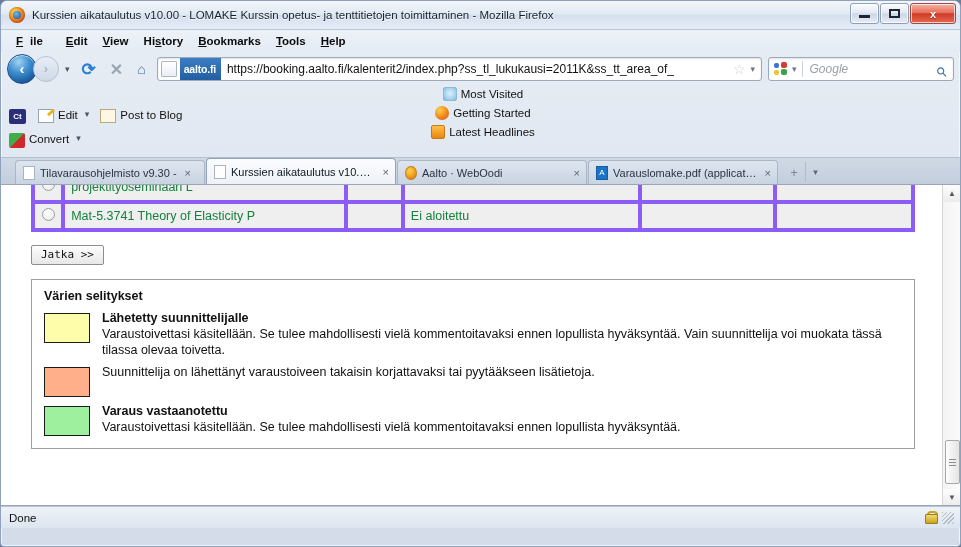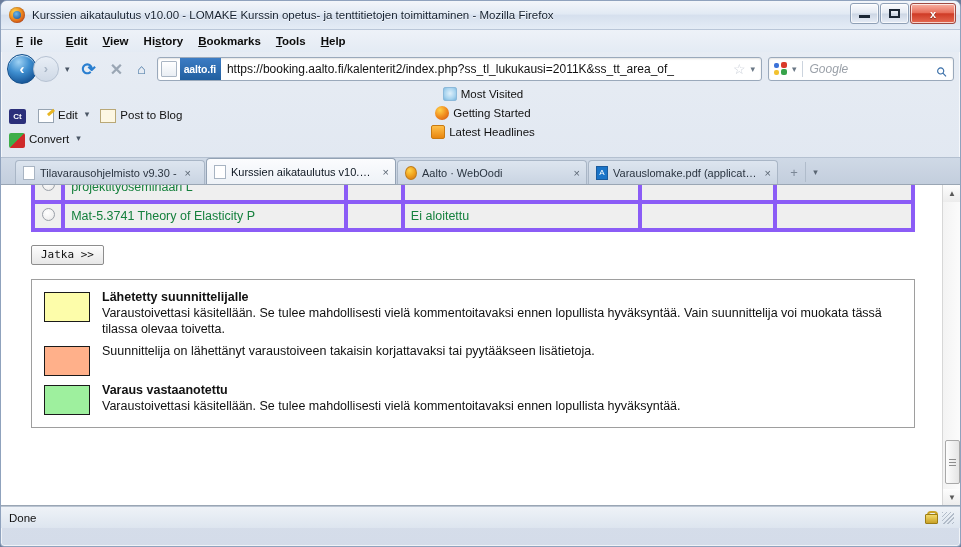--- a/index.html
+++ b/index.html
@@ -517,20 +517,21 @@
           <td class="c-blank3"></td>
         </tr>
       </tbody>
         </table>
 
       <div class="jatka-wrap">
         <button class="jatka">Jatka &gt;&gt;</button>
       </div>
 
       <div class="legend">
+        <div class="legend-title">Värien selitykset</div>
 
 
         <div class="legend-row">
           <div class="swatch" style="background:#fdfdaa"></div>
           <div class="legend-body">
             <div class="legend-head">Lähetetty suunnittelijalle</div>
             <div class="legend-desc">Varaustoivettasi käsitellään. Se tulee mahdollisesti vielä kommentoitavaksi ennen lopullista hyväksyntää. Vain suunnittelija voi muokata tässä tilassa olevaa toivetta.</div>
           </div>
         </div>
 

